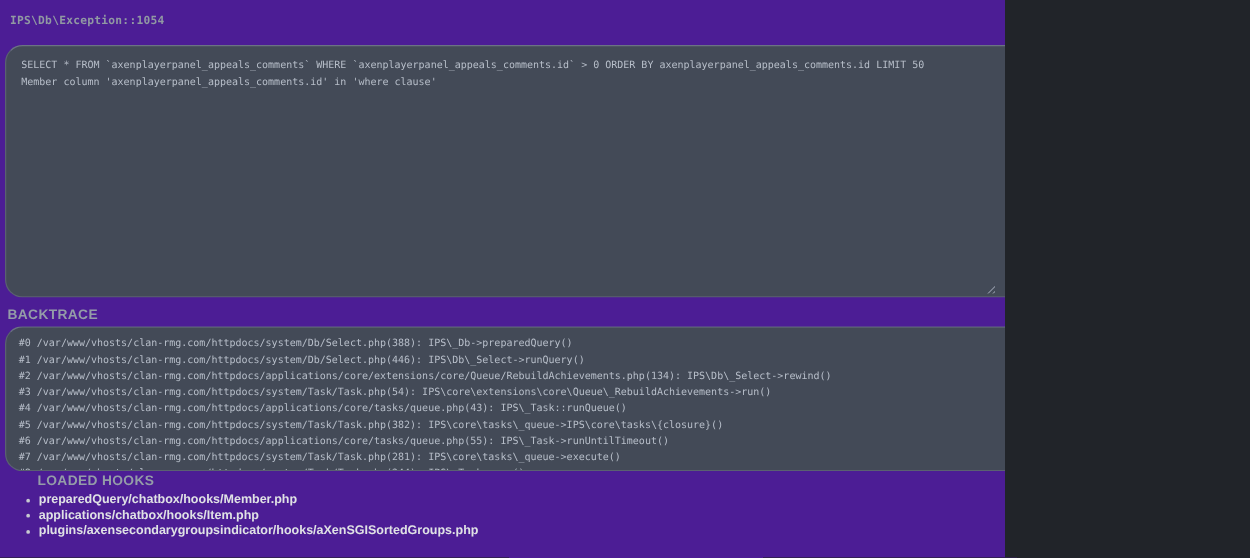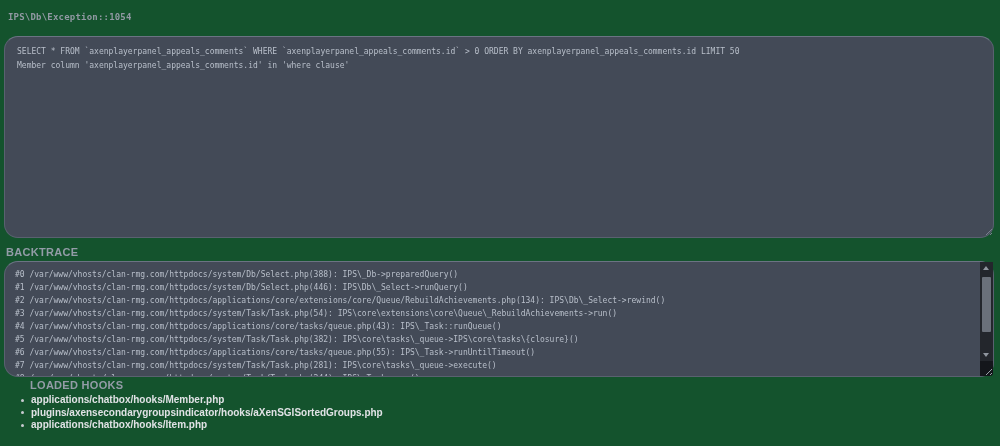--- a/index.html
+++ b/index.html
@@ -1,18 +1,18 @@
 <!DOCTYPE html>
 <html><head>
 <meta charset="utf-8">
 <style>
   html,body { margin:0; padding:0; background:#212429; }
   .screen {
-    position:relative; width:1000px; height:446px;
-    background:#14532d; overflow:hidden;
+    position:relative; width:804px; height:446px;
+    background:#4c1d95; overflow:hidden;
     font-family:"Liberation Sans", sans-serif;
   }
   .page-title {
     position:absolute; left:8px; top:12px;
     font-family:"DejaVu Sans Mono", monospace;
     font-size:9px; font-weight:bold; color:#9199a3; letter-spacing:0.2px;
     white-space:pre;
   }
   .code-box {
     position:absolute; left:4px; width:990px;
@@ -125,18 +125,18 @@
       <div class="sb-btn down">
           <span class="tri-down"></span>
         </div>
     </div>
     <div class="bt-corner" style="pointer-events:auto;"></div>
   </div>
 
   <div class="section-label hooks-label">LOADED HOOKS</div>
 
   <ul class="hooks-list">
-      <li>applications/chatbox/hooks/Member.php</li>
+      <li>preparedQuery/chatbox/hooks/Member.php</li>
+      <li>applications/chatbox/hooks/Item.php</li>
       <li>plugins/axensecondarygroupsindicator/hooks/aXenSGISortedGroups.php</li>
-      <li>applications/chatbox/hooks/Item.php</li>
     </ul>
 
 </div>
 
 </body></html>

